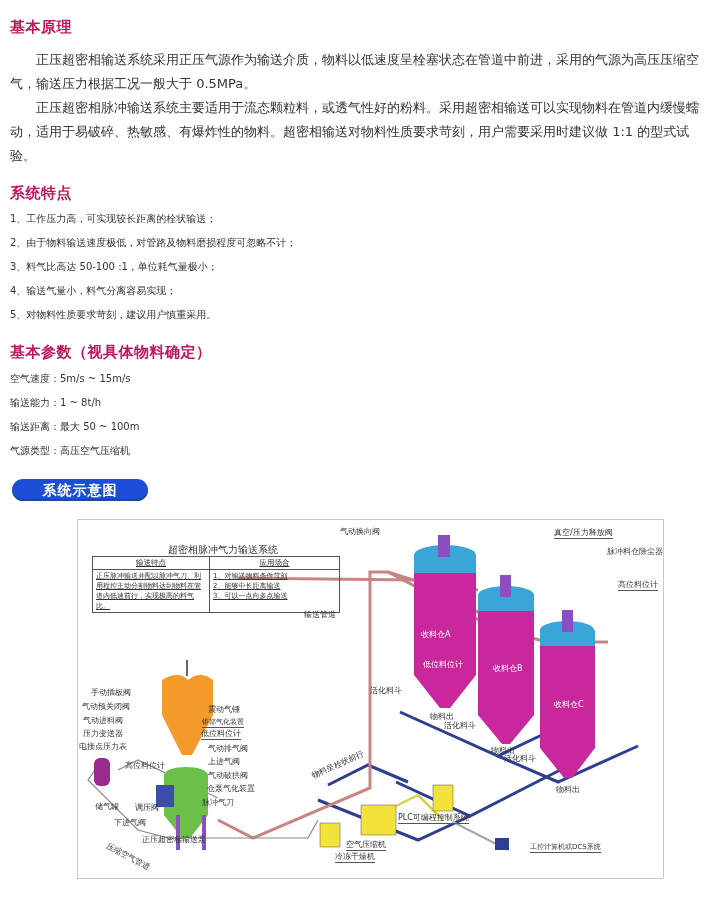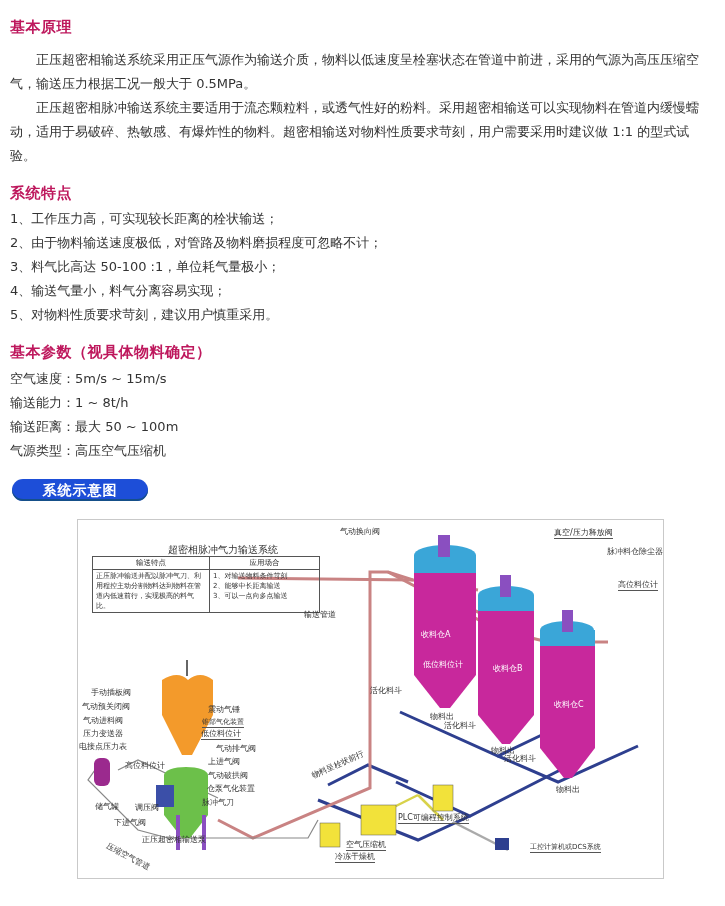--- a/index.html
+++ b/index.html
@@ -10,40 +10,40 @@
   }
   .content { position: absolute; left: 10px; top: 0; width: 705px; }
   .section-title {
     font-weight: bold; color: #be185d; font-size: 15px; letter-spacing: 0.5px;
     position: absolute; left: 0;
   }
   .para {
     position: absolute; left: 0; width: 705px; font-size: 13px; line-height: 24px;
     text-indent: 26px; color: #333;
   }
-  .line { position: absolute; left: 0; font-size: 13px; line-height: 24px; color: #333; white-space: nowrap; }
+  .line { position: absolute; left: 0; font-size: 10px; line-height: 24px; color: #333; white-space: nowrap; }
   .pill {
     position: absolute; left: 12px; top: 479px; width: 136px; height: 22px;
     background: #1d4ed8; border-radius: 12px; color: #fff; font-weight: bold;
     font-size: 14px; text-align: center; line-height: 22px; letter-spacing: 1px;
     box-shadow: inset 0 -2px 0 #154f89;
   }
   .diagram {
     position: absolute; left: 77px; top: 519px; width: 585px; height: 358px;
     border: 1px solid #c9c9c9; background: #fff;
   }
   .diagram svg { position: absolute; left: 0; top: 0; }
   .lbl {
     position: absolute; font-size: 8px; color: #333; white-space: nowrap; line-height: 10px;
   }
   .lbl.u { border-bottom: 1px solid #555; }
   .lbl.w { color: #fff; }
   .tbl {
-    position: absolute; left: 14px; top: 36px; width: 228px; border-collapse: collapse;
-    font-size: 7px; color: #333;
+    position: absolute; left: 14px; top: 36px; width: 248px; border-collapse: collapse;
+    font-size: 7px; color: #333; text-decoration: underline;
   }
   .tbl td, .tbl th { border: 1px solid #555; padding: 1px 3px; vertical-align: top; font-weight: normal; }
   .tbl th { text-align: center; font-size: 7.5px; }
   .tbl-title { position: absolute; left: 90px; top: 23px; font-size: 10px; color: #333; }
 </style>
 </head>
 <body>
 
 <div class="content">
 
@@ -181,21 +181,21 @@
 
   <div class="lbl" style="left:13px;top:168px;">手动插板阀</div>
   <div class="lbl" style="left:4px;top:182px;">气动预关闭阀</div>
   <div class="lbl" style="left:5px;top:196px;">气动进料阀</div>
   <div class="lbl" style="left:5px;top:209px;">压力变送器</div>
   <div class="lbl" style="left:1px;top:222px;">电接点压力表</div>
   <div class="lbl" style="left:47px;top:241px;">高位料位计</div>
   <div class="lbl" style="left:130px;top:185px;">震动气锤</div>
   <div class="lbl u" style="left:124px;top:197px;font-size:7px;">锥部气化装置</div>
   <div class="lbl u" style="left:123px;top:209px;">低位料位计</div>
-  <div class="lbl" style="left:138px;top:224px;">气动排气阀</div>
+  <div class="lbl" style="left:130px;top:224px;">气动排气阀</div>
   <div class="lbl" style="left:130px;top:237px;">上进气阀</div>
   <div class="lbl" style="left:130px;top:251px;">气动破拱阀</div>
   <div class="lbl" style="left:129px;top:264px;">仓泵气化装置</div>
   <div class="lbl" style="left:124px;top:278px;">脉冲气刀</div>
   <div class="lbl" style="left:17px;top:282px;">储气罐</div>
   <div class="lbl" style="left:57px;top:283px;">调压阀</div>
   <div class="lbl" style="left:36px;top:298px;">下进气阀</div>
   <div class="lbl" style="left:64px;top:315px;">正压超密相输送泵</div>
   <div class="lbl" style="left:26px;top:332px;transform:rotate(28deg);">压缩空气管道</div>
   <div class="lbl" style="left:232px;top:240px;transform:rotate(-24deg);">物料呈栓状前行</div>

